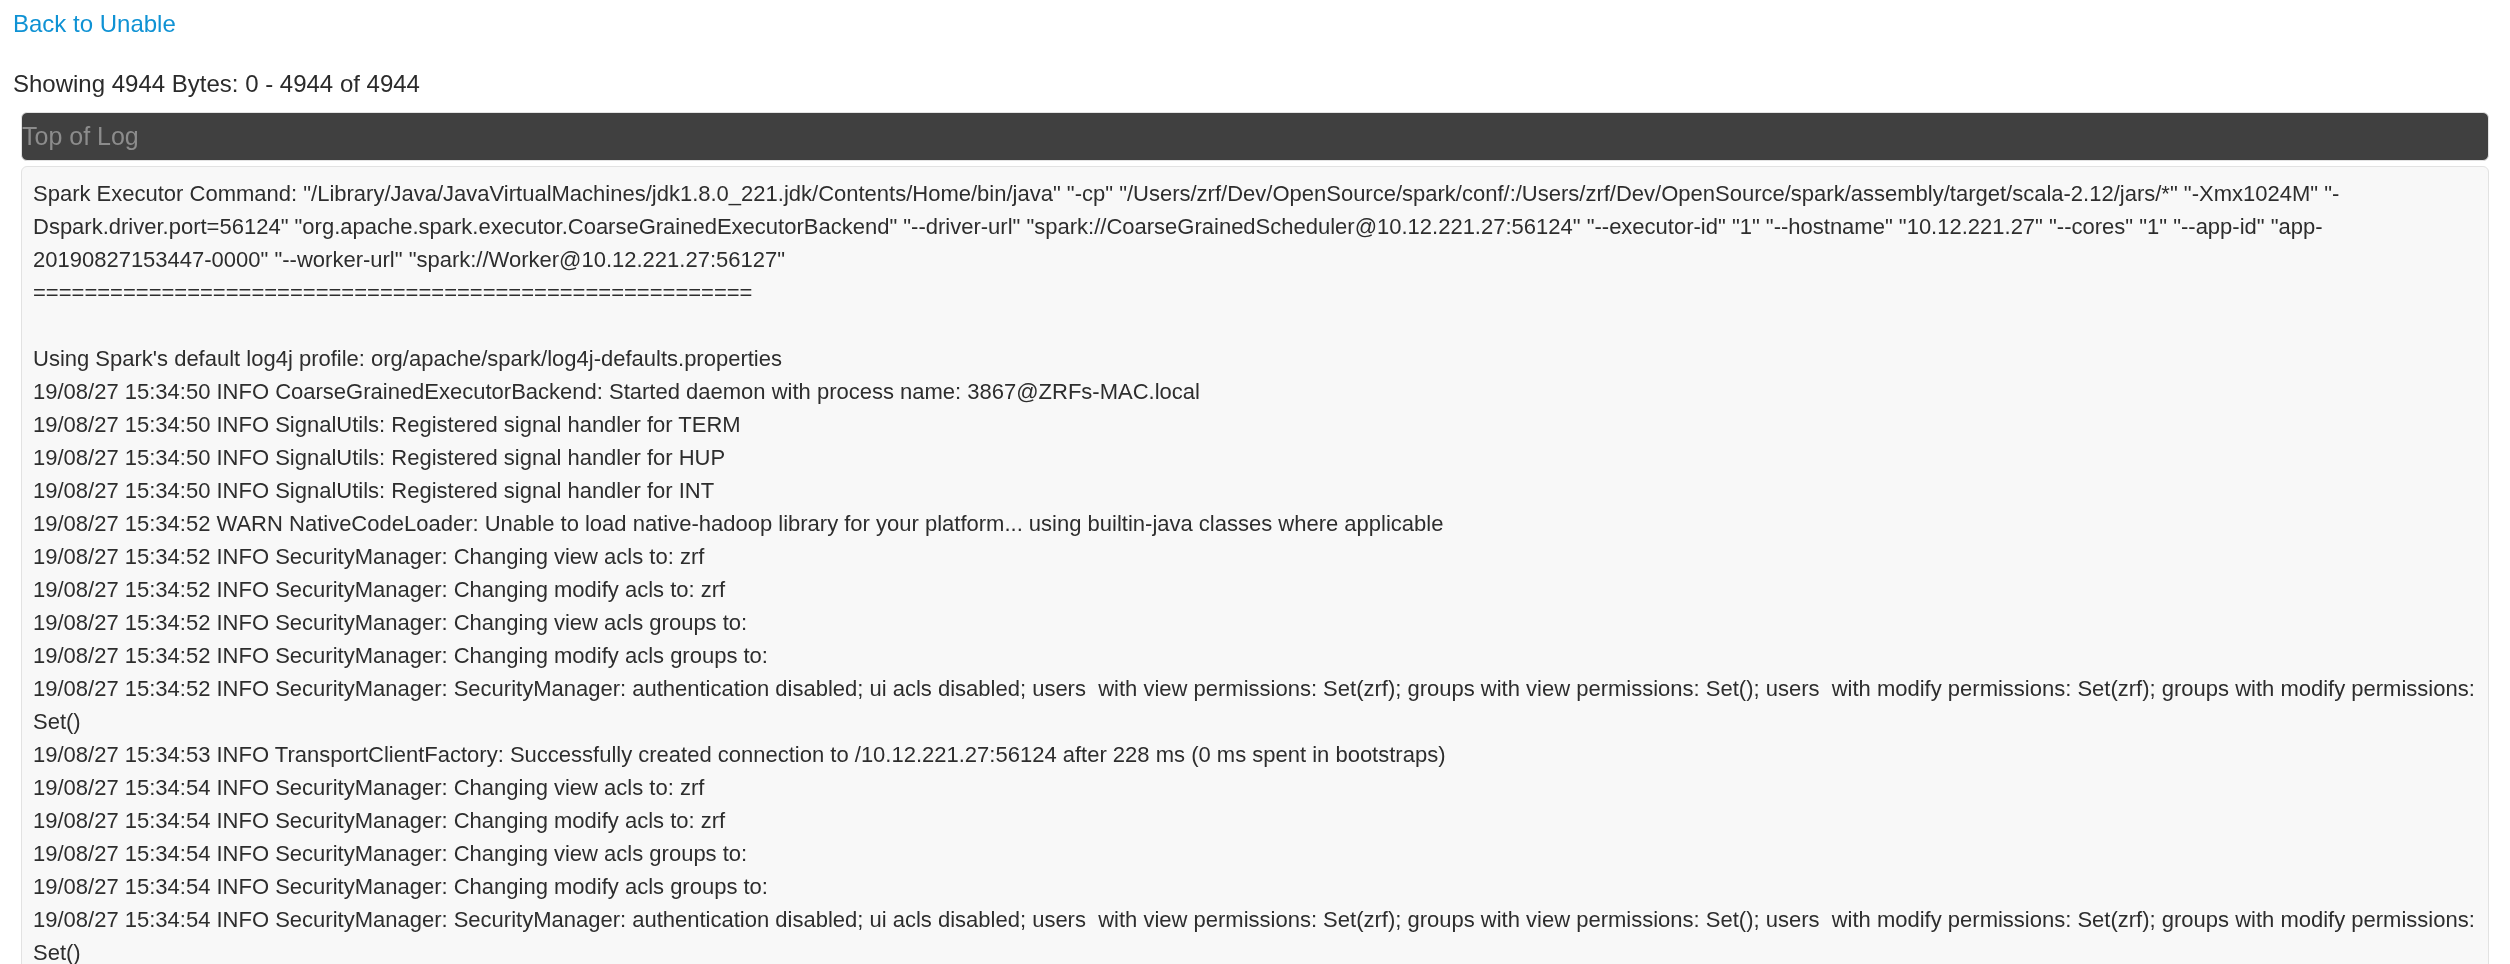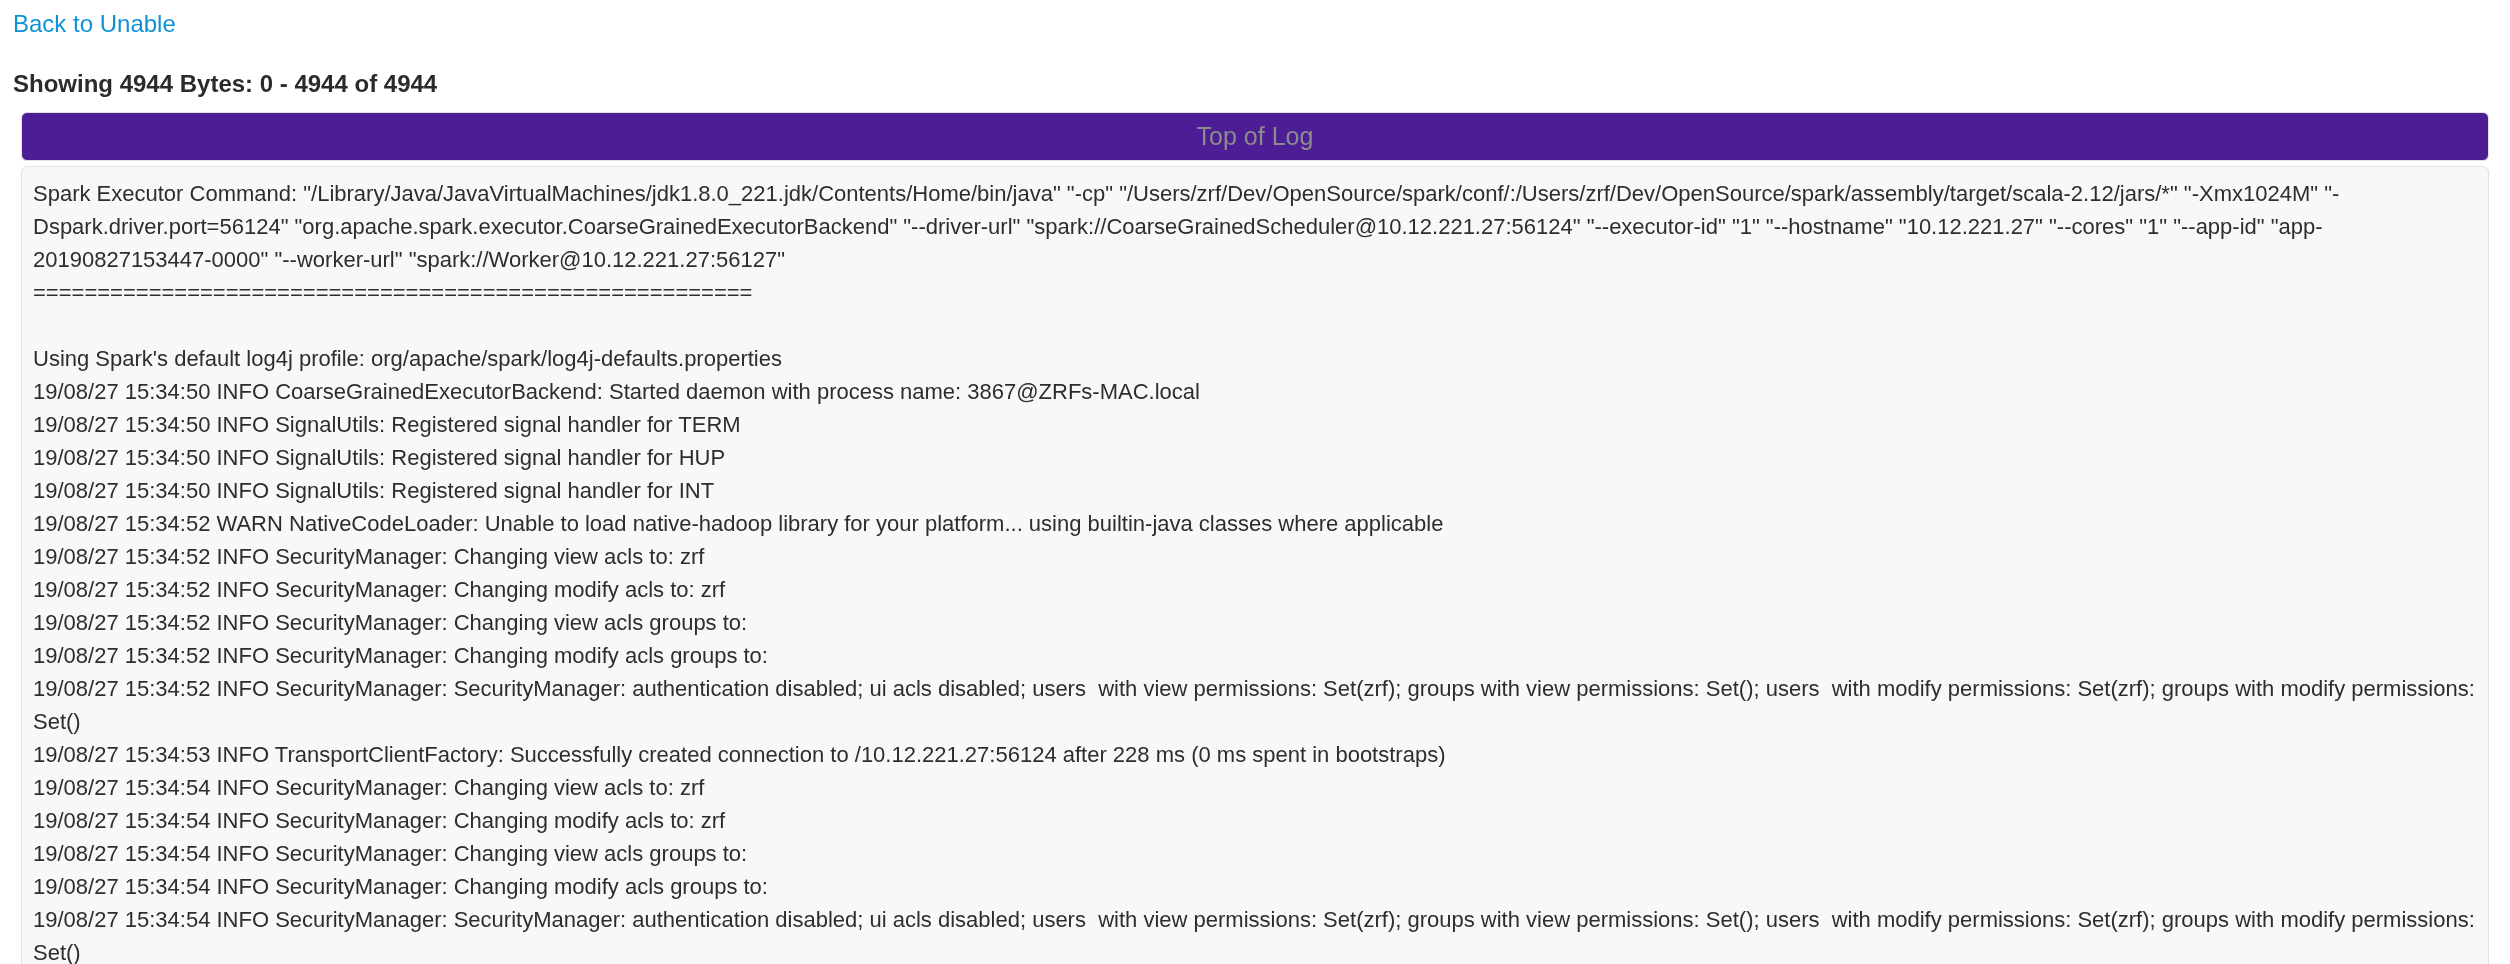--- a/index.html
+++ b/index.html
@@ -22,31 +22,30 @@
     line-height: 28px;
     color: #0f92d4;
     text-decoration: none;
     cursor: pointer;
   }
   .byte-range {
     margin: 32px 0 14px 13px;
     font-size: 24px;
     line-height: 28px;
     color: #2b2b2b;
-    font-weight: 700;
+    font-weight: 400;
   }
   .log-header {
     margin: 0 21px;
     height: 49px;
-    background: #4c1d95;
+    background: #404040;
     border: 1px solid #e2e2e2;
     border-radius: 6px;
     display: flex;
     align-items: center;
-    justify-content: center;
     font-size: 25px;
     color: #8c8c8c;
   }
   .log-box {
     margin: 5px 21px 0 21px;
     background: #f8f8f8;
     border: 1px solid #e2e2e2;
     border-radius: 6px;
     min-height: 815px;
     padding: 10px 11px;

